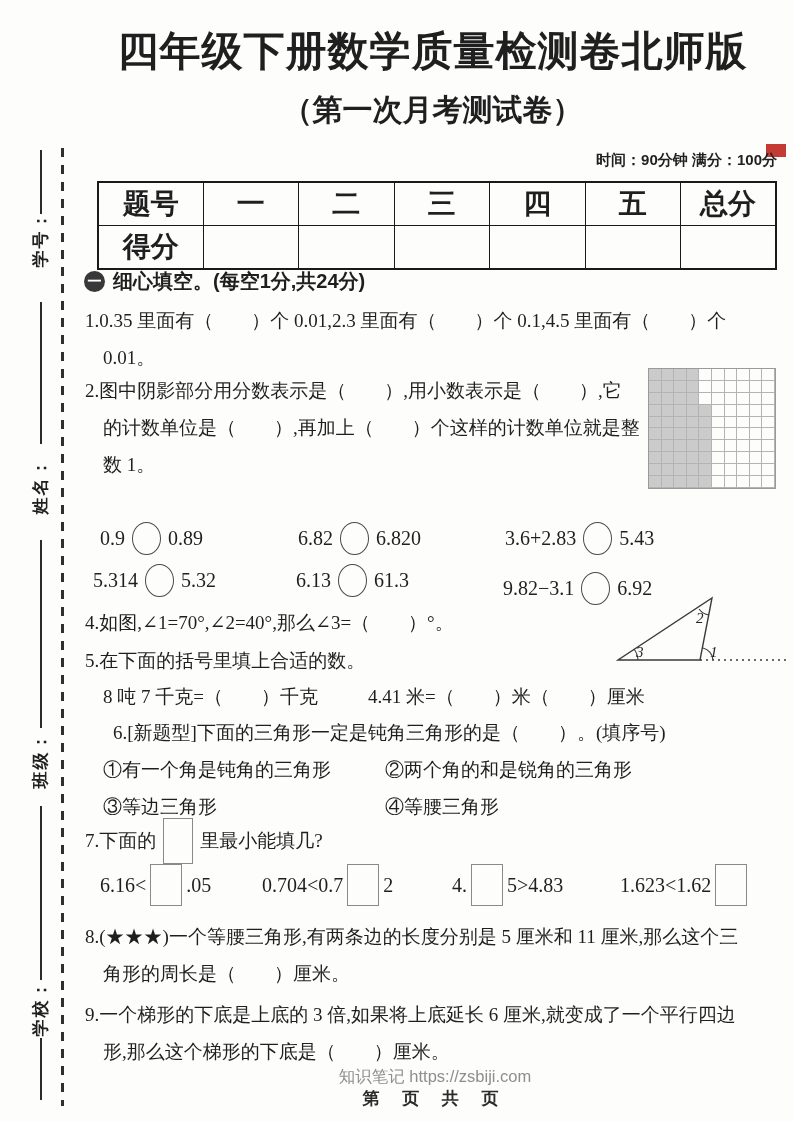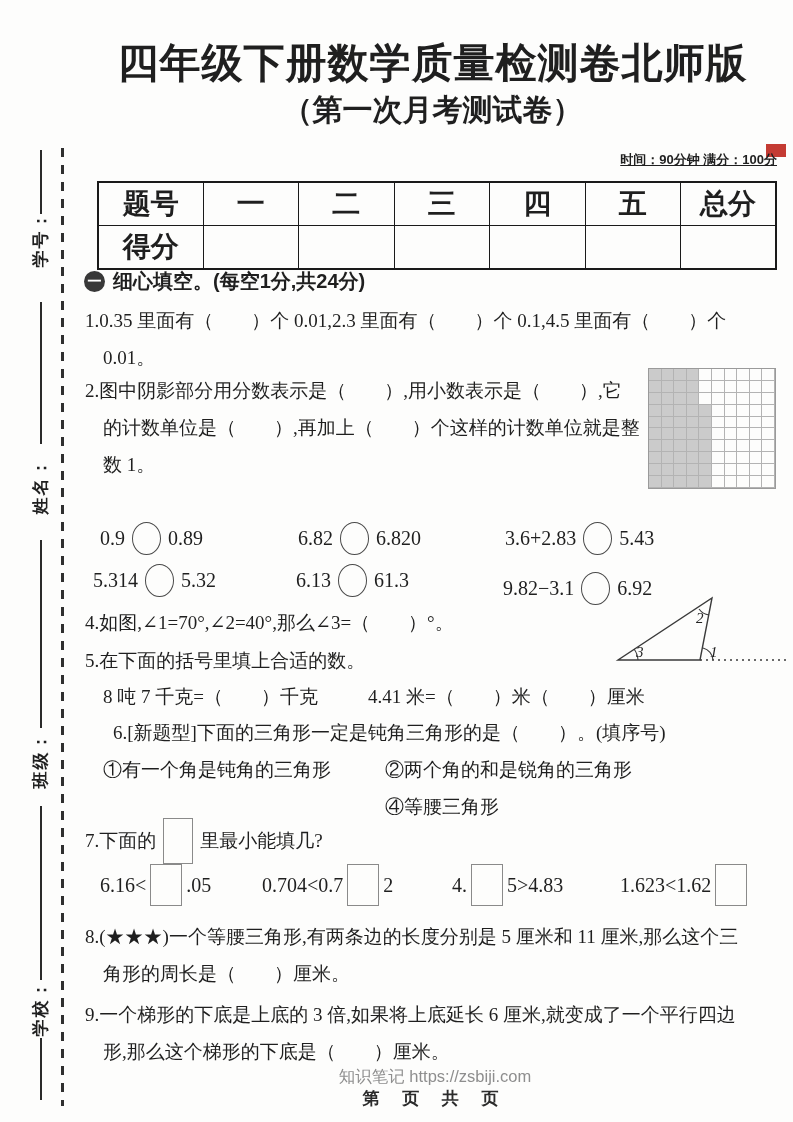--- a/index.html
+++ b/index.html
@@ -16,31 +16,31 @@
   }
   .dashline{
     position:absolute; left:61px; top:148px; width:3px; height:958px;
     background:repeating-linear-gradient(180deg,#2f2f2f 0 9px,transparent 9px 17px);
   }
   .redmark{position:absolute; left:766px; top:144px; width:20px; height:13px;}
   
   .title{
     position:absolute; top:24px; left:80px; right:8px; text-align:center;
     font-family:"Liberation Sans","DejaVu Sans",sans-serif;
-    font-size:41px; font-weight:900; letter-spacing:1px; margin:12px;
+    font-size:41px; font-weight:900; letter-spacing:1px; margin:0;
   }
   .subtitle{
     position:absolute; top:90px; left:80px; right:8px; text-align:center;
     font-family:"Liberation Sans","DejaVu Sans",sans-serif;
     font-size:30px; font-weight:800; margin:0;
   }
   .meta{
     position:absolute; top:151px; right:16px;
     font-family:"Liberation Sans","DejaVu Sans",sans-serif;
-    font-size:13px; font-weight:600;text-decoration:underline;
+    font-size:15px; font-weight:600;
   }
   
   .scoretable{
     position:absolute; left:97px; top:181px; width:680px;
     border-collapse:collapse; table-layout:fixed;
     border:2.5px solid #1a1a1a;
   }
   .scoretable td{
     border:1.6px solid #1a1a1a; height:42px; text-align:center;
     font-family:"Liberation Sans","DejaVu Sans",sans-serif;
@@ -313,20 +313,21 @@
 
   <div class="qblock" style="top:642px;">
     <div>5.在下面的括号里填上合适的数。</div>
   </div>
   <div class="qblock" style="left:103px;top:678px;">8 吨 7 千克=（　　）千克</div>
   <div class="qblock" style="left:368px;top:678px;">4.41 米=（　　）米（　　）厘米</div>
 
   <div class="qblock" style="top:714px;margin-left:28px;">6.[新题型]下面的三角形一定是钝角三角形的是（　　）。(填序号)</div>
   <div class="qblock" style="left:103px;top:751px;">①有一个角是钝角的三角形</div>
   <div class="qblock" style="left:385px;top:751px;">②两个角的和是锐角的三角形</div>
+  <div class="qblock" style="left:103px;top:788px;">③等边三角形</div>
   <div class="qblock" style="left:385px;top:788px;">④等腰三角形</div>
 
   <div class="q7head">
     <span>7.下面的</span>
     <span class="fbox"></span>
     <span>里最小能填几?</span>
   </div>
   <div class="q7item" style="left:100px;">
     <span>6.16&lt;</span>
       <span class="fbox"></span>

